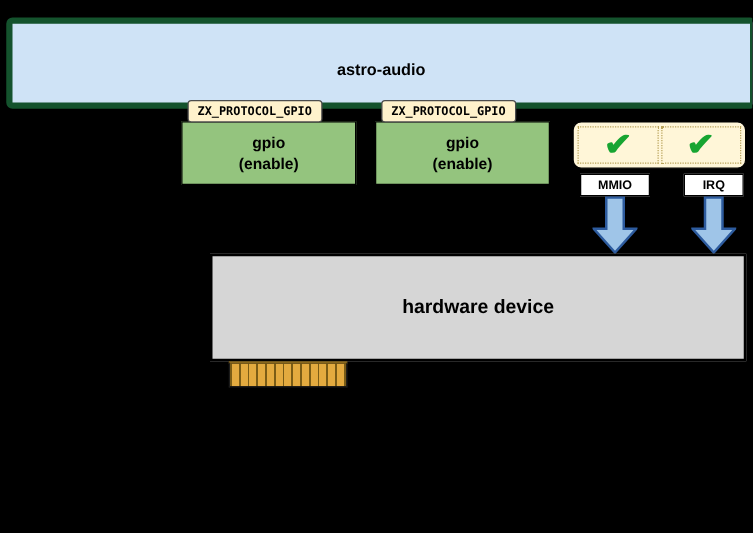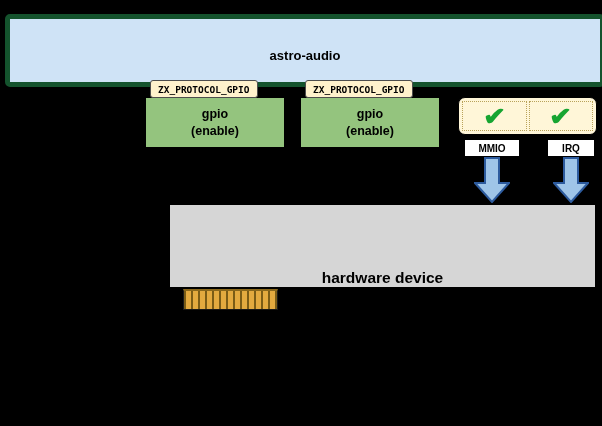--- a/index.html
+++ b/index.html
@@ -135,21 +135,21 @@
   .arrow-irq  { left: 553px; top: 157px; }
   
   .hardware-box {
     position: absolute;
     left: 168px; top: 203px;
     width: 429px; height: 86px;
     background: #d6d6d6;
     border: 2px solid #000;
     box-sizing: border-box;
     display: flex;
-    align-items: flex-end;
+    align-items: center;
     justify-content: center;
   }
   .hardware-label {
     font-weight: bold;
     font-size: 15.5px;
     color: #000;
   }
   
   .connector {
     position: absolute;

